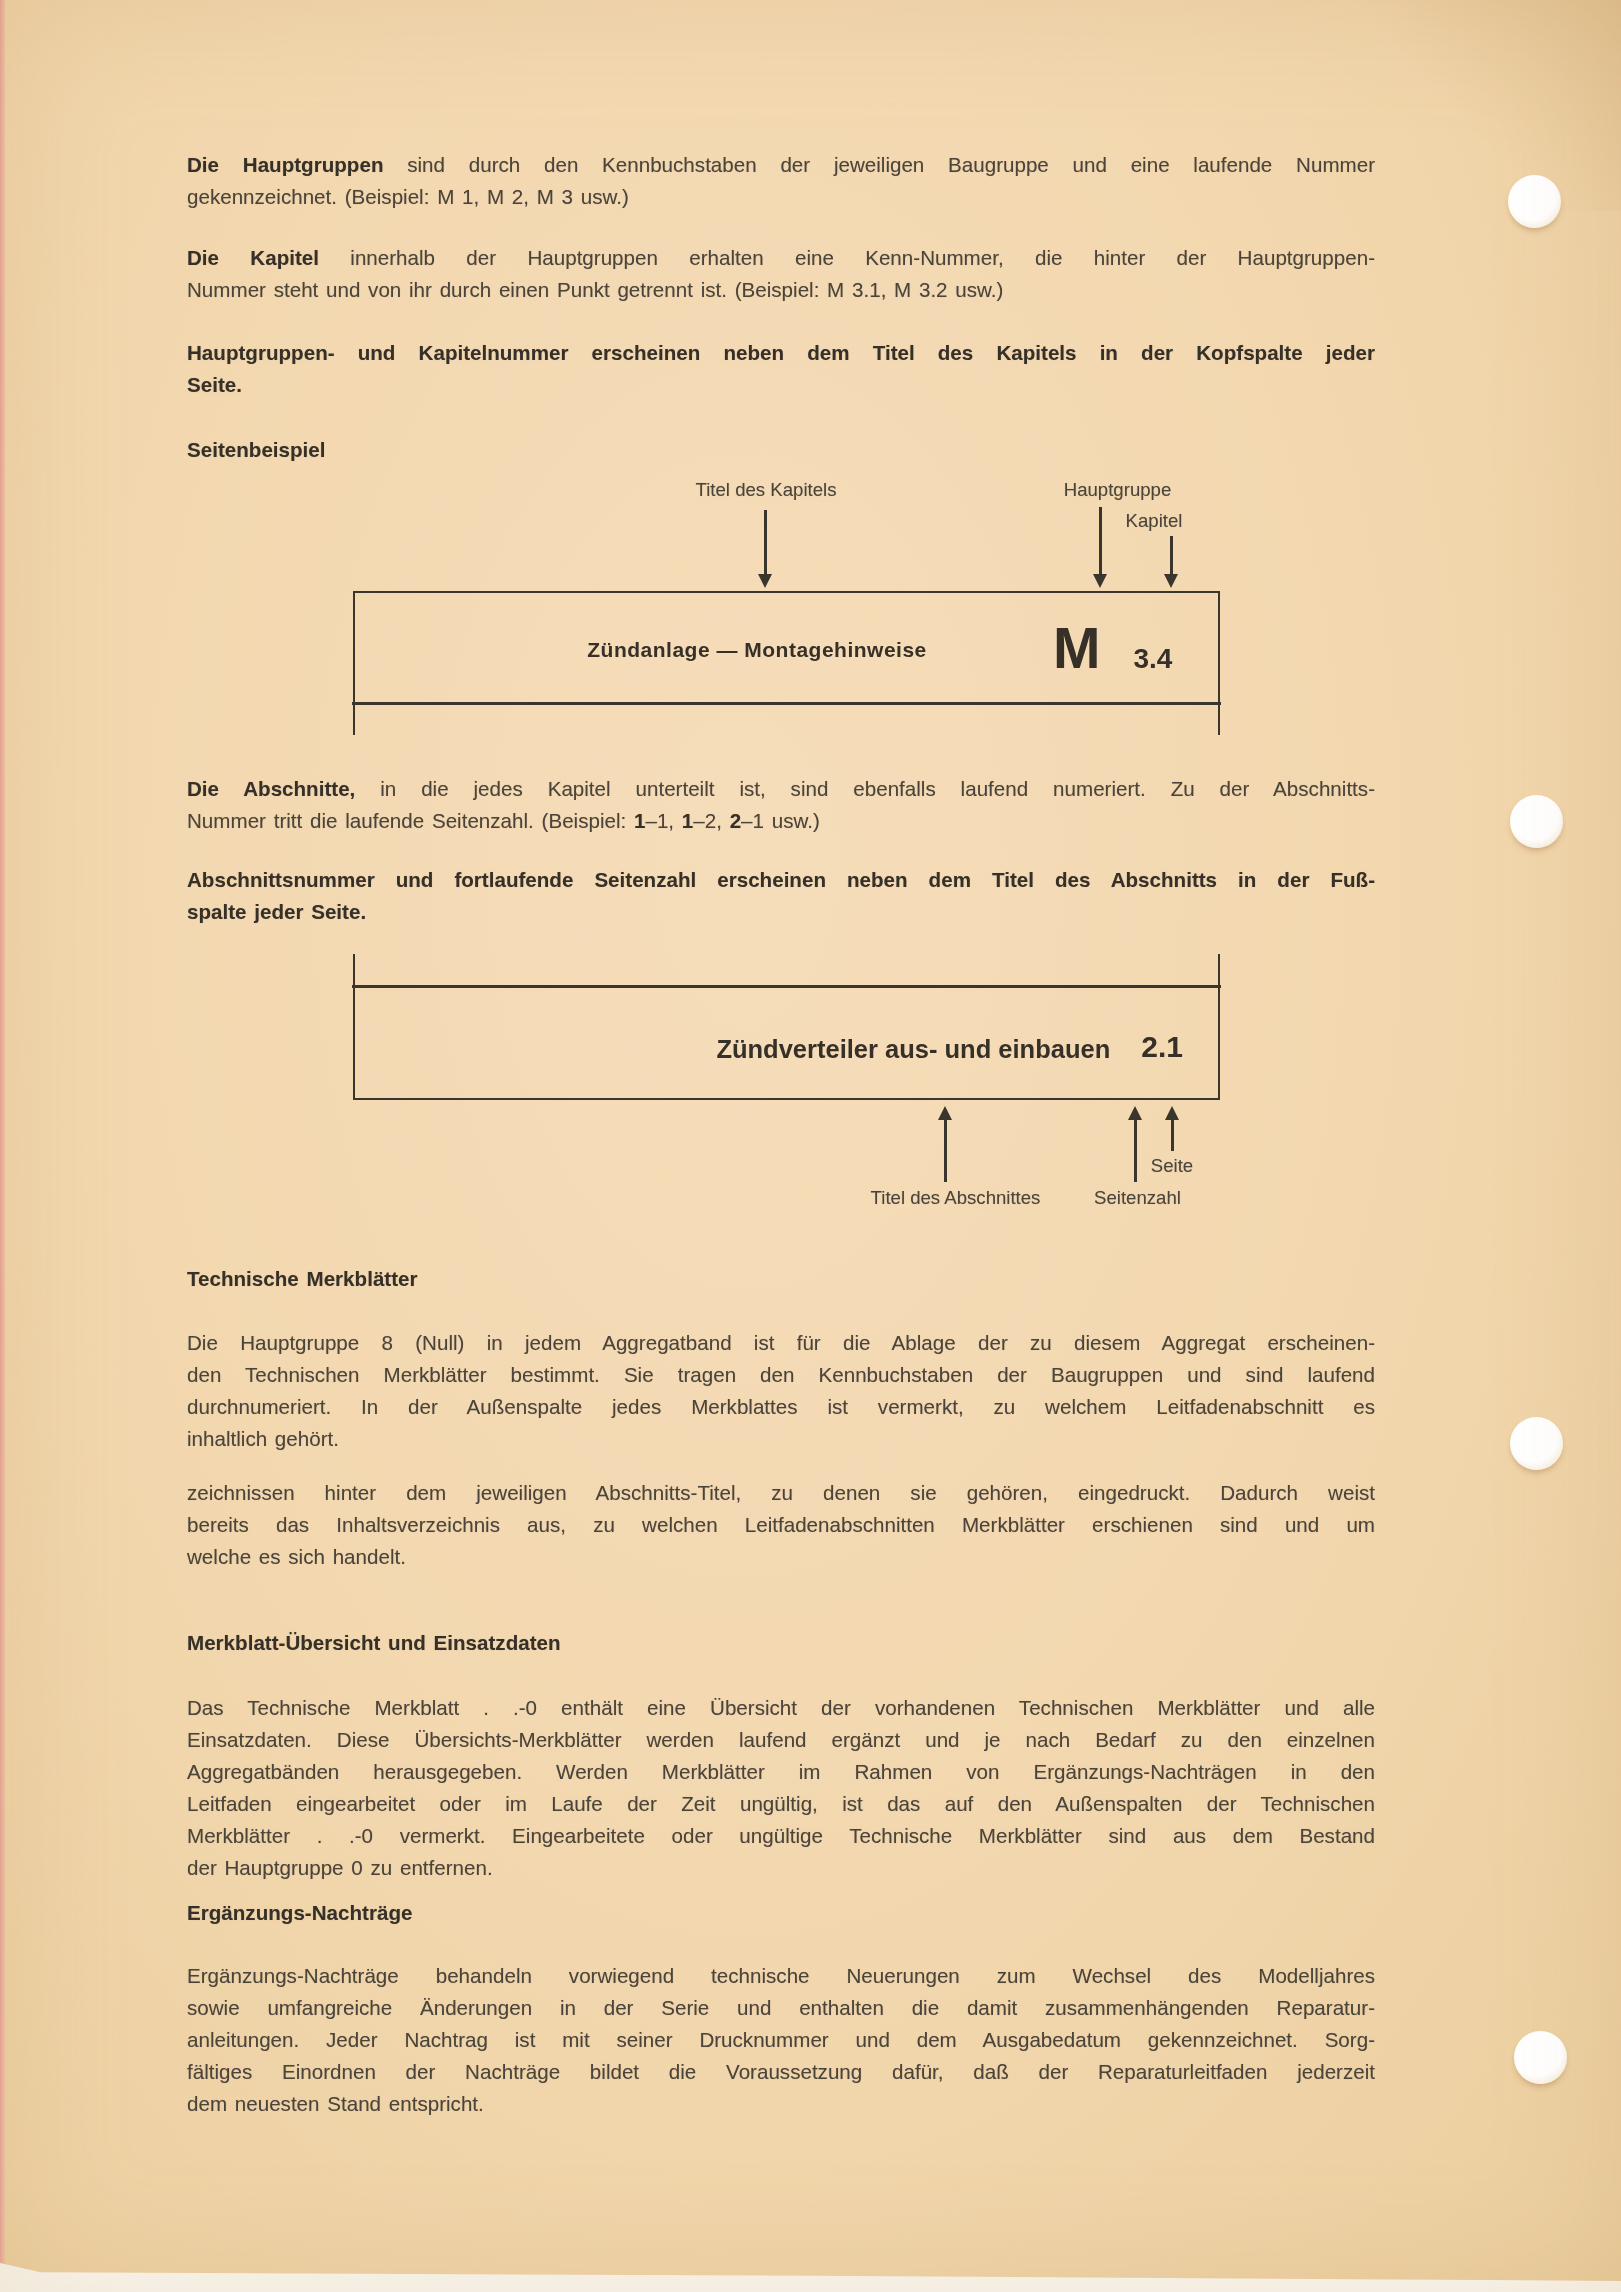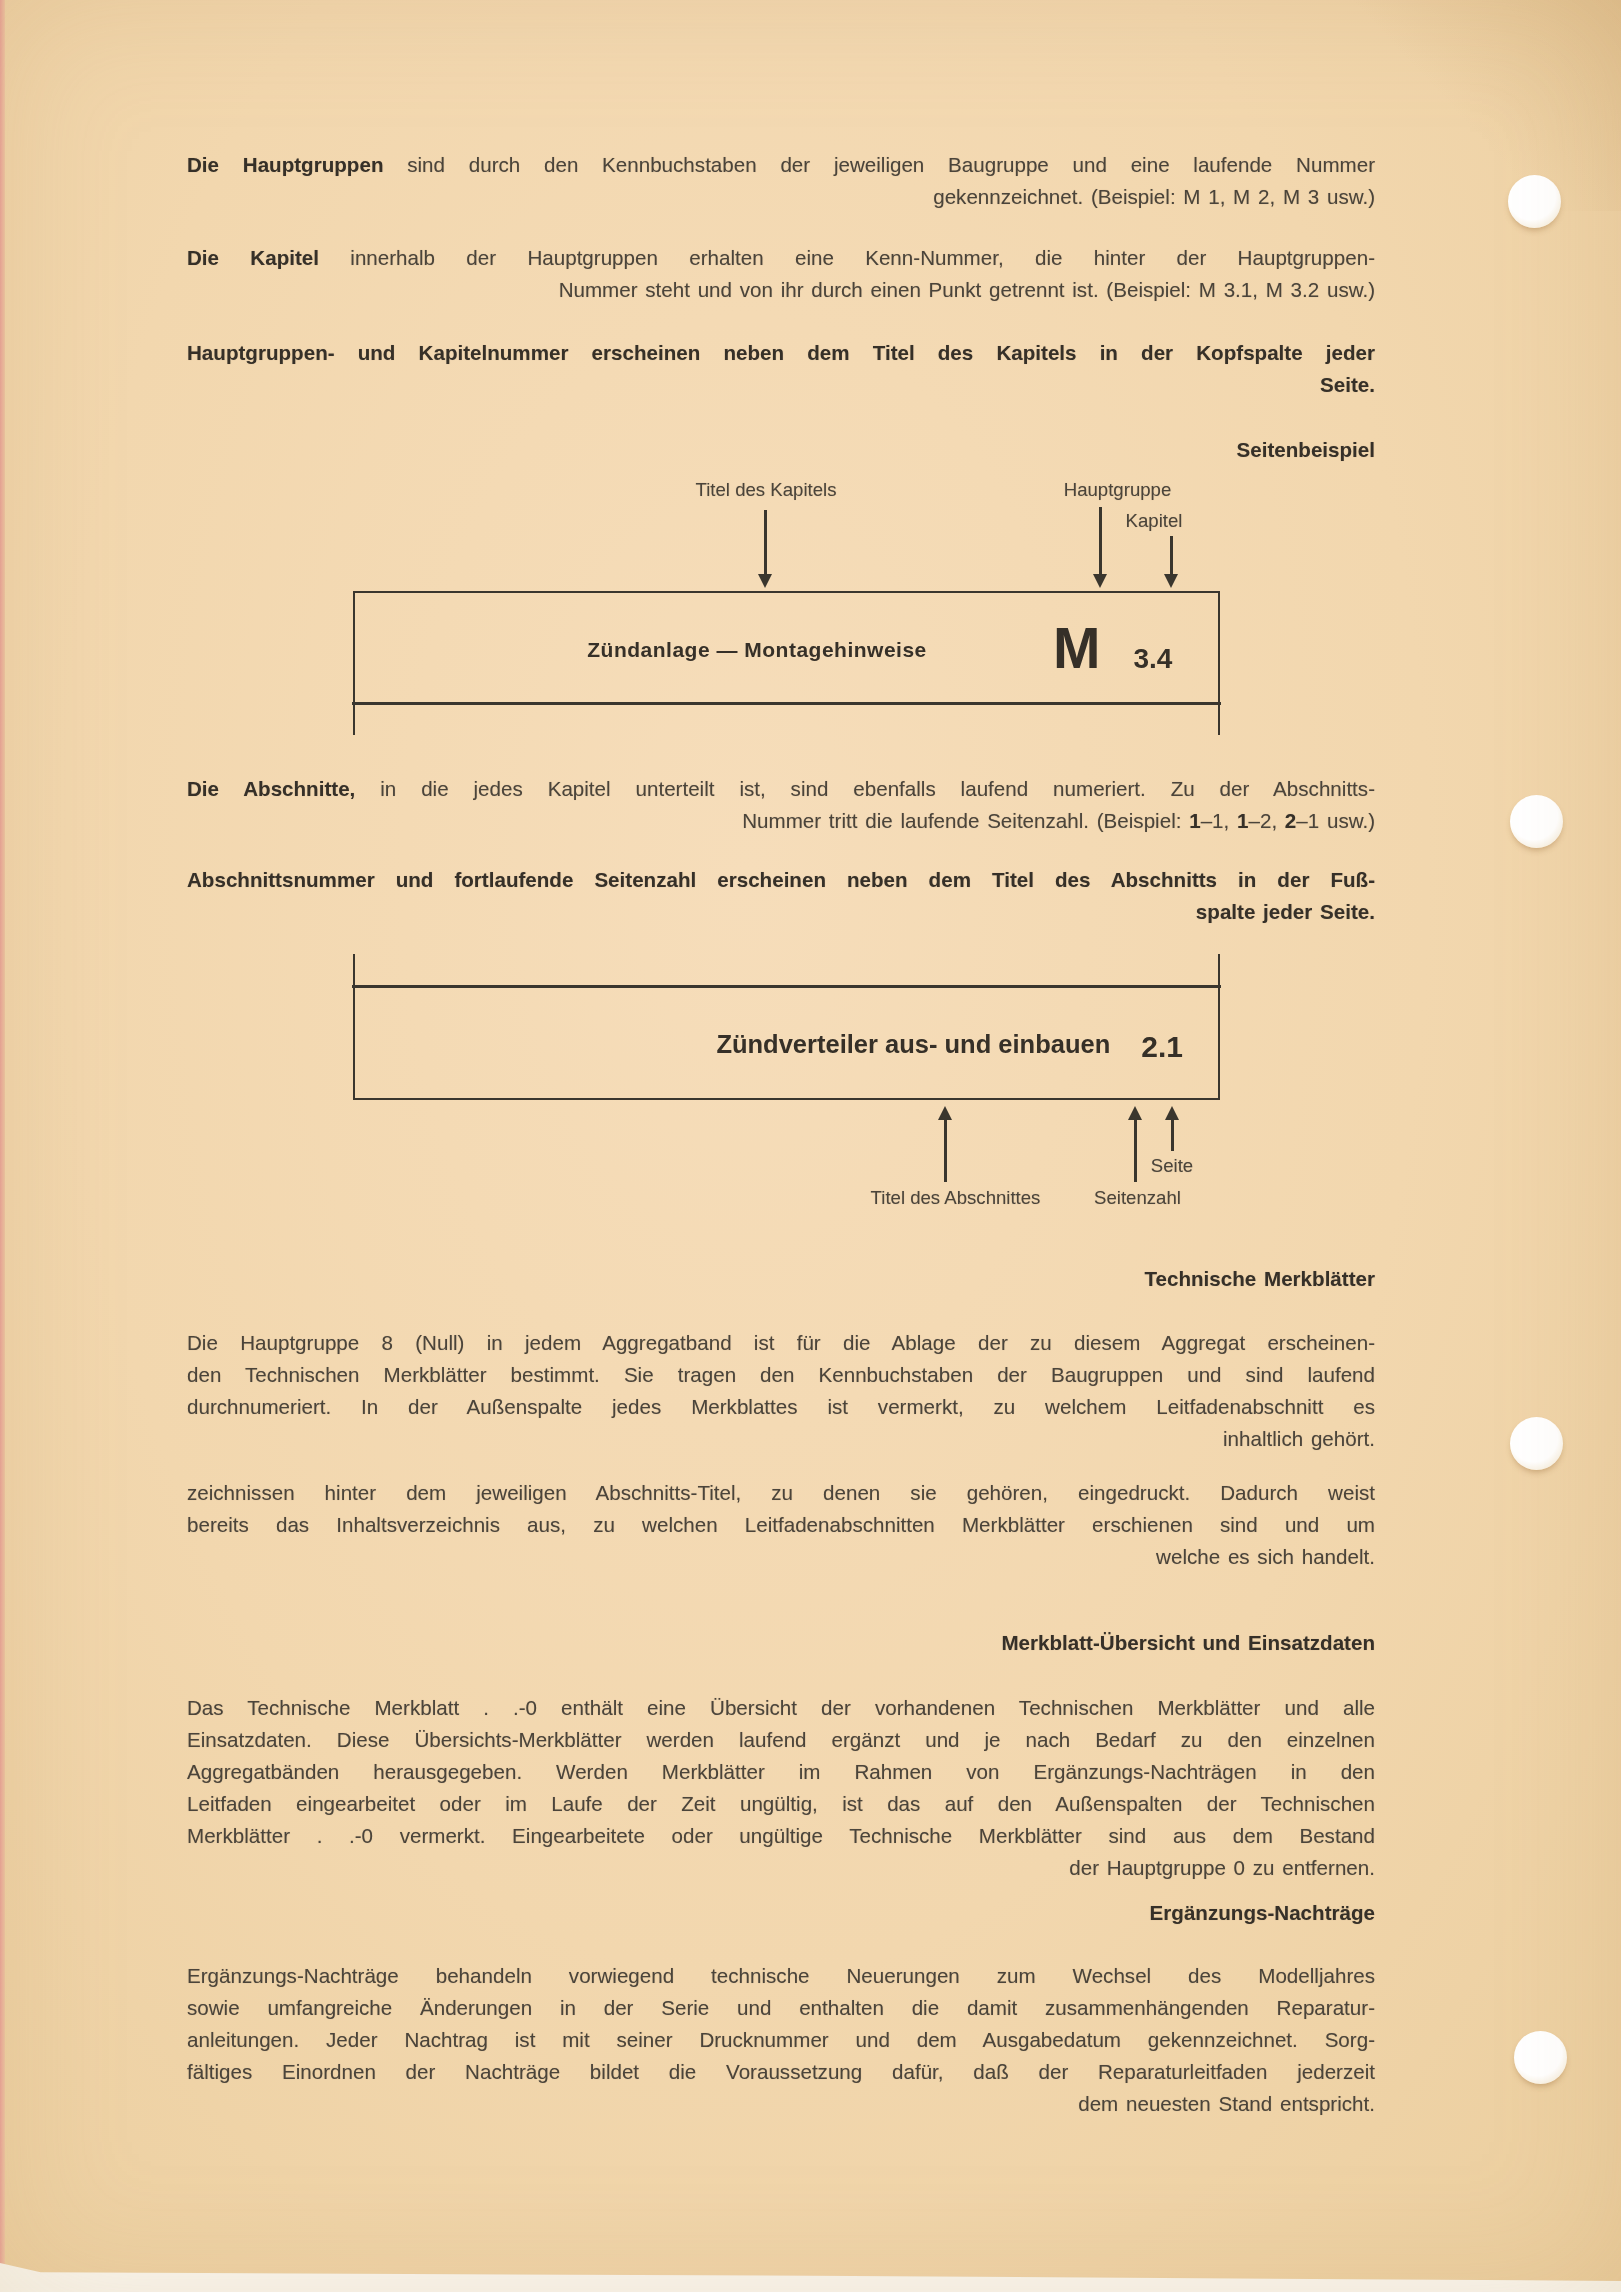--- a/index.html
+++ b/index.html
@@ -35,21 +35,21 @@
     box-shadow:0 3.9px 5.9px -2px rgba(150,105,55,.45);}
   .hole.h1{left:1508px;top:175px;}
   .hole.h2{left:1510px;top:795px;}
   .hole.h3{left:1510px;top:1417px;}
   .hole.h4{left:1514px;top:2031px;}
 
   
   #flow{position:absolute;inset:0;}
   .block{position:absolute;left:187px;width:1188px;font-size:20.6px;line-height:32px;
     word-spacing:2px;text-shadow:0 0 1px rgba(75,68,58,.28);}
-  .line{white-space:normal;text-align:right;}
+  .line{white-space:normal;}
   .line.just{text-align:justify;text-align-last:justify;}
   .b{font-weight:bold;color:var(--ink-bold);}
   .block:nth-of-type(1){top:149px;}
   .block:nth-of-type(2){top:242px;}
   .block:nth-of-type(3){top:337px;}
   .block:nth-of-type(4){top:434px;}
   .block:nth-of-type(5){top:773px;}
   .block:nth-of-type(6){top:864px;}
   .block:nth-of-type(7){top:1263px;}
   .block:nth-of-type(8){top:1327px;}
@@ -73,21 +73,21 @@
   .hdr-rule{position:absolute;left:-2.9px;right:-2.9px;top:109px;height:2.9px;background:var(--rule);}
   .hdr-title{position:absolute;left:0;top:45px;width:804px;text-align:center;
     font-weight:bold;font-size:21px;color:var(--ink-bold);letter-spacing:0.5px;}
   .hdr-code{position:absolute;left:698px;top:27.4px;line-height:1;white-space:nowrap;}
   .hdr-code .m{font-weight:bold;font-size:57px;color:var(--ink-bold);}
   .hdr-code .mnum{font-weight:bold;font-size:28px;color:var(--ink-bold);margin-left:33px;}
 
   .ftr-box{position:absolute;left:353px;top:954px;width:867px;height:146px;
     border-left:2.9px solid var(--rule);border-right:2.9px solid var(--rule);border-bottom:2.9px solid var(--rule);box-sizing:border-box;}
   .ftr-rule{position:absolute;left:-2.9px;right:-2.9px;top:31px;height:2.9px;background:var(--rule);}
-  .ftr-row{position:absolute;right:35px;top:76px;display:flex;align-items:flex-start;gap:31px;white-space:nowrap;}
+  .ftr-row{position:absolute;right:35px;top:76px;display:flex;align-items:flex-end;gap:31px;white-space:nowrap;}
   .ftr-title{font-weight:bold;font-size:25.5px;color:var(--ink-bold);}
   .ftr-num{font-weight:bold;font-size:30px;color:var(--ink-bold);}
 </style>
 </head>
 <body>
 
 <div class="page">
 
   <div class="edge-left"></div>
   <div class="corner-curl"></div>

